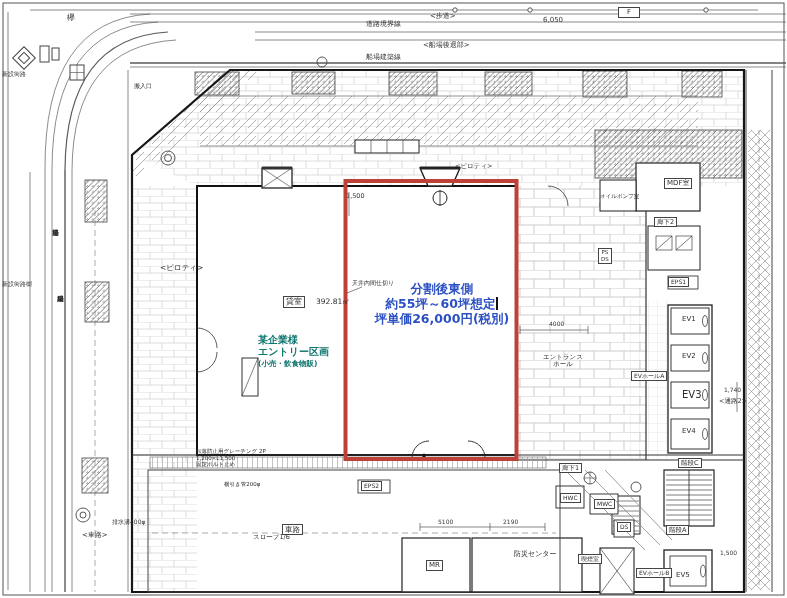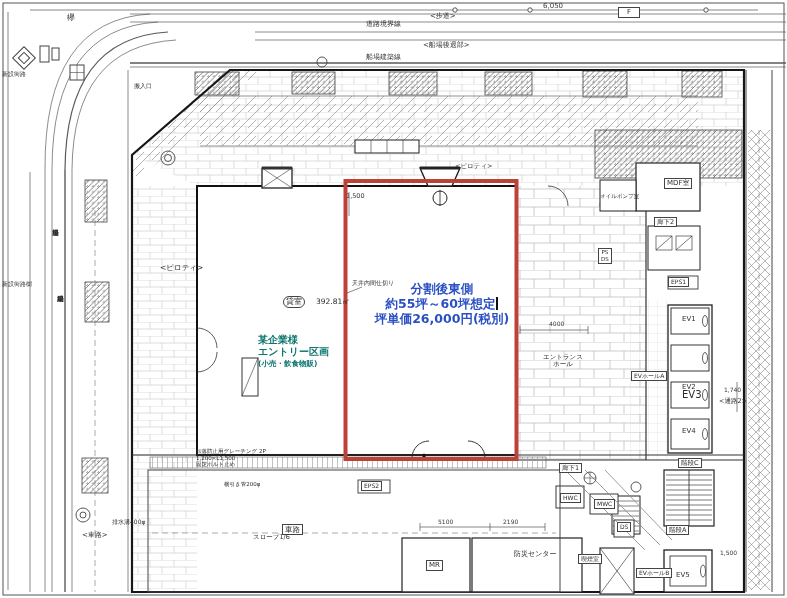--- a/index.html
+++ b/index.html
@@ -233,37 +233,37 @@
   </g>
 
   <rect x="345.5" y="181" width="171" height="278" fill="none" stroke="#bd4136" stroke-width="4"></rect>
 </svg>
 
   <span class="lb" style="left:67px;top:13px;font-size:8px;">欅</span>
   <span class="lb" style="left:366px;top:20px;font-size:7px;">道路境界線</span>
   <span class="lb" style="left:430px;top:12px;font-size:7px;">&lt;歩道&gt;</span>
   <span class="lb" style="left:423px;top:41px;font-size:7px;">&lt;船場後退部&gt;</span>
   <span class="lb" style="left:366px;top:53px;font-size:7px;">船場建築線</span>
-  <span class="lb dim" style="left:543px;top:2px;font-size:7px;">6,050</span>
+  <span class="lb dim" style="left:543px;top:16px;font-size:7px;">6,050</span>
   <span class="lb bx" style="left:618px;top:7px;font-size:7px;width:16px;text-align:center;">F</span>
 
   <span class="lb" style="left:2px;top:71px;font-size:6px;">新設街路</span>
   <span class="lb" style="left:2px;top:281px;font-size:6px;">新設街路樹</span>
   <span class="lb vt" style="left:51px;top:224px;font-size:6.5px;">船場後退部</span>
   <span class="lb vt" style="left:56px;top:290px;font-size:6.5px;">船場建築線</span>
   <span class="lb" style="left:160px;top:264px;font-size:7.5px;">&lt;ピロティ&gt;</span>
   <span class="lb" style="left:455px;top:163px;font-size:6.5px;">&lt;ピロティ&gt;</span>
   <span class="lb" style="left:82px;top:531px;font-size:7px;">&lt;車路&gt;</span>
   <span class="lb" style="left:112px;top:519px;font-size:6px;">排水溝400φ</span>
   <span class="lb" style="left:134px;top:83px;font-size:6px;">搬入口</span>
 
   <span class="lb" style="left:352px;top:280px;font-size:6px;">天井内間仕切り</span>
   <span class="lb dim" style="left:346px;top:193px;font-size:6.5px;">1,500</span>
 
-  <span class="lb bx" style="left:283px;top:296px;font-size:8px;border-radius:6px;">貸室</span>
+  <span class="lb bx" style="left:283px;top:296px;font-size:8px;">貸室</span>
   <span class="lb" style="left:316px;top:298px;font-size:7.5px;">392.81㎡</span>
 
   <div class="tenant">
     <div class="t1">某企業様</div>
     <div class="t1">エントリー区画</div>
     <div class="t3">(小売・飲食物販)</div>
   </div>
 
   <div class="promo">
     <div class="pl">分割後東側</div>
@@ -275,21 +275,21 @@
 ホール</span>
   <span class="lb dim" style="left:549px;top:321px;font-size:6px;">4000</span>
 
   <span class="lb bx" style="left:664px;top:178px;font-size:7px;">MDF室</span>
   <span class="lb" style="left:600px;top:193px;font-size:5.5px;">オイルポンプ室</span>
   <span class="lb bx" style="left:654px;top:217px;font-size:6.5px;">廊下2</span>
   <span class="lb bx" style="left:598px;top:248px;font-size:5.5px;text-align:center;">PS
 DS</span>
   <span class="lb bx" style="left:668px;top:277px;font-size:6px;">EPS1</span>
   <span class="lb" style="left:682px;top:315px;font-size:7px;">EV1</span>
-  <span class="lb" style="left:682px;top:352px;font-size:7px;margin-top:31px;">EV2</span>
+  <span class="lb" style="left:682px;top:352px;font-size:7px;">EV2</span>
   <span class="lb" style="left:682px;top:389px;font-size:10px;">EV3</span>
   <span class="lb" style="left:682px;top:427px;font-size:7px;">EV4</span>
   <span class="lb bx" style="left:631px;top:371px;font-size:6px;">EVホールA</span>
   <span class="lb" style="left:719px;top:398px;font-size:6.5px;">&lt;通路2&gt;</span>
   <span class="lb dim" style="left:724px;top:387px;font-size:6px;">1,740</span>
 
   <span class="lb bx" style="left:678px;top:458px;font-size:6.5px;">階段C</span>
   <span class="lb bx" style="left:666px;top:525px;font-size:6.5px;">階段A</span>
   <span class="lb bx" style="left:559px;top:463px;font-size:6.5px;">廊下1</span>
   <span class="lb bx" style="left:560px;top:493px;font-size:6px;">HWC</span>

